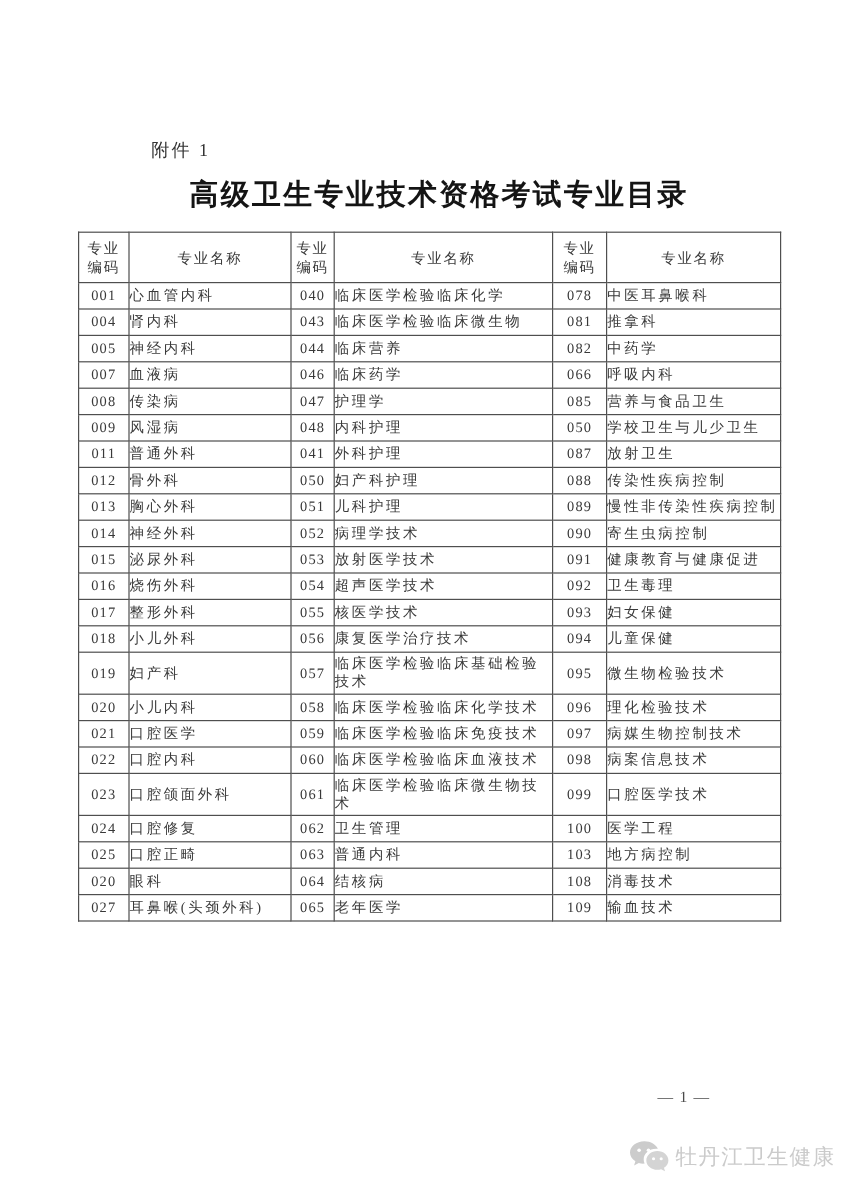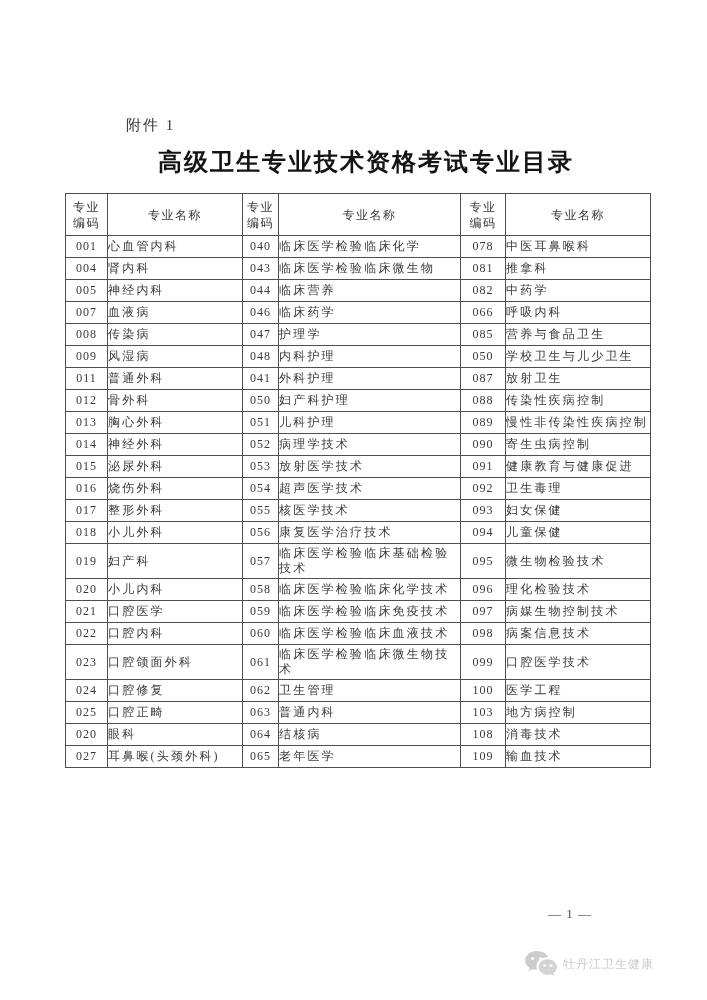--- a/index.html
+++ b/index.html
@@ -39,21 +39,21 @@
   .page-number{
     position:absolute;left:510px;top:906px;width:120px;text-align:center;
     font-size:13px;color:#4a4a4a;letter-spacing:1px;
   }
   .watermark{
     position:absolute;left:523px;top:944px;height:40px;
     display:flex;align-items:center;gap:4px;
     color:#c9c9c9;
   }
   .watermark .wm-text{
-    font-size:12px;letter-spacing:1px;color:#cbcbcb;
+    font-size:18px;letter-spacing:1px;color:#cbcbcb;
     font-family:"Liberation Sans","DejaVu Sans",sans-serif;
     text-align:center;
   }
   .wm-icon{width:36px;height:32px;display:block;}
 </style>
 </head>
 <body>
 
 <div class="attachment">附件 1</div>
 

